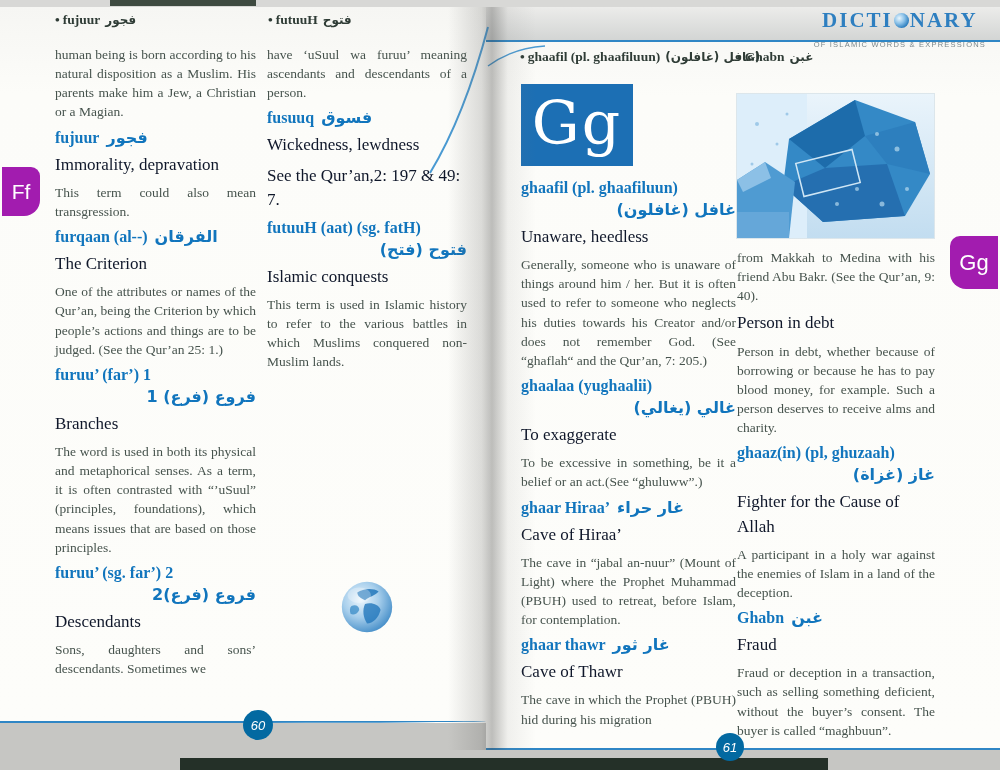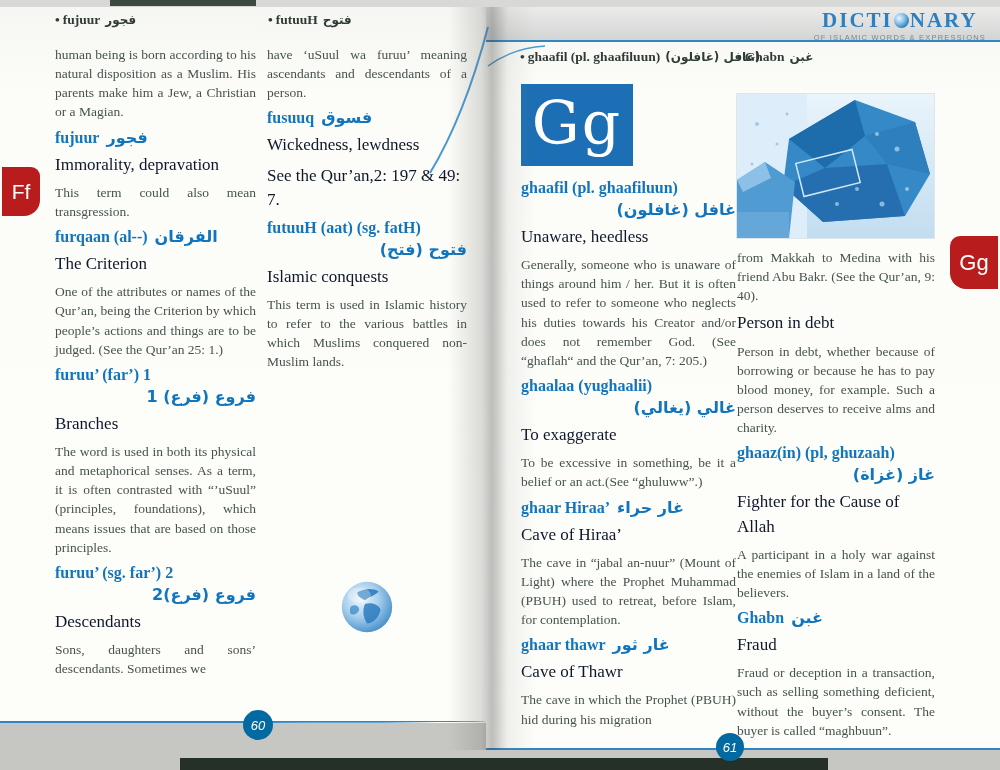--- a/index.html
+++ b/index.html
@@ -17,21 +17,21 @@
     background:linear-gradient(90deg,rgba(110,110,108,0) 0%,rgba(100,100,98,0.22) 38%,rgba(66,66,64,0.34) 50%,rgba(120,120,118,0.10) 68%,rgba(120,120,118,0) 100%);}
   
   .header-band{position:absolute;left:486px;top:7px;width:514px;height:33px;
     background:linear-gradient(180deg,#ececea 0%,#d3d5d4 100%);}
   .header-rule{position:absolute;left:486px;top:40px;width:514px;height:2px;background:#2f86c5;}
   .brand{position:absolute;right:14px;top:10px;text-align:center;line-height:1;}
   .brand-title{font-family:"Liberation Serif",serif;font-weight:bold;font-size:21px;
     letter-spacing:2px;color:#2e7fc0;}
   .globe-o{display:inline-block;width:15px;height:15px;border-radius:50%;margin:0 1px;position:relative;top:1px;
     background:radial-gradient(circle at 35% 35%, #eaf6fd 0%, #8cc2e8 38%, #1f74b8 78%, #155a94 100%);}
-  .brand-sub{margin-top:3px;font-family:"Liberation Sans",sans-serif;font-size:7.5px;
+  .brand-sub{margin-top:10px;font-family:"Liberation Sans",sans-serif;font-size:7.5px;
     letter-spacing:1.2px;color:#7a878c;}
   
   .run-head{position:absolute;font-size:13.5px;font-weight:bold;color:#2f3c36;white-space:nowrap;}
   .rh-en{font-weight:bold;}
   .bullet{margin-right:3px;}
   .ar{font-family:"DejaVu Sans",sans-serif;direction:rtl;unicode-bidi:isolate;}
   .rh-ar{font-size:12px;margin-left:5px;font-weight:bold;}
   
   .curl{position:absolute;pointer-events:none;}
   
@@ -42,21 +42,21 @@
   .head .en{font-size:16px;}
   .head .ar{font-size:16px;margin-left:7px;font-weight:bold;}
   .head2 .ar{display:block;margin-left:0;margin-top:2px;}
   .letter-block{width:112px;height:82px;background:#1c6fb4;margin:0 0 12px;
     display:flex;align-items:center;justify-content:center;}
   .letter-text{font-family:"DejaVu Serif",serif;font-size:60px;color:#ffffff;
     line-height:1;letter-spacing:2px;position:relative;top:-2px;}
   .globe{width:62px;margin:203px auto 0;}
   .photo{width:197px;height:144px;margin:0 0 10px;box-shadow:0 0 0 1px rgba(160,190,210,.35);}
   
-  .tab{position:absolute;background:#b91c1c;color:#fff;display:flex;align-items:center;justify-content:center;
+  .tab{position:absolute;background:#a21caf;color:#fff;display:flex;align-items:center;justify-content:center;
     font-family:"Liberation Sans",sans-serif;font-size:21px;text-align:right;}
   .tab-ff{left:2px;top:167px;width:38px;height:49px;border-radius:0 9px 16px 0;}
   .tab-gg{left:950px;top:236px;width:48px;height:53px;border-radius:10px 0 0 16px;font-size:22px;}
   
   .rule{position:absolute;height:2px;background:#2f86c5;}
   .rule-left{left:0;top:721px;width:486px;border-radius:0 0 60% 0 / 0 0 100% 0;}
   .rule-right{left:486px;top:748px;width:514px;}
   .gray-band{position:absolute;background:#c6c6c3;}
   .gray-left{left:0;top:723px;width:486px;height:47px;}
   .gray-right{left:486px;top:750px;width:514px;height:20px;}
@@ -194,21 +194,21 @@
       <path d="M0 86 L28 68 L58 88 L52 144 L0 144 Z" fill="#4f9bd2"></path>
       <path d="M0 86 L28 68 L34 84 L6 98 Z" fill="#8cc0e6"></path>
       <rect x="0" y="118" width="52" height="26" fill="#6aaadb" opacity="0.8"></rect>
     </svg>
   </div>
       <div class="para">from Makkah to Medina with his friend Abu Bakr. (See the Qur’an, 9: 40).</div>
       <div class="def">Person in debt</div>
       <div class="para">Person in debt, whether because of borrowing or because he has to pay blood money, for example. Such a person deserves to receive alms and charity.</div>
       <div class="head head2"><span class="en">ghaaz(in) (pl, ghuzaah)</span><span class="ar">غاز (غزاة)</span></div>
       <div class="def">Fighter for the Cause of Allah</div>
-      <div class="para">A participant in a holy war against the enemies of Islam in a land of the believers.</div>
+      <div class="para">A participant in a holy war against the enemies of Islam in a land of the deception.</div>
       <div class="head"><span class="en">Ghabn</span><span class="ar">غبن</span></div>
       <div class="def">Fraud</div>
       <div class="para">Fraud or deception in a transaction, such as selling something deficient, without the buyer’s consent. The buyer is called “maghbuun”.</div>
     </div>
 
   <div class="tab tab-ff">
       <span>Ff</span>
     </div>
   <div class="tab tab-gg">
       <span>Gg</span>

